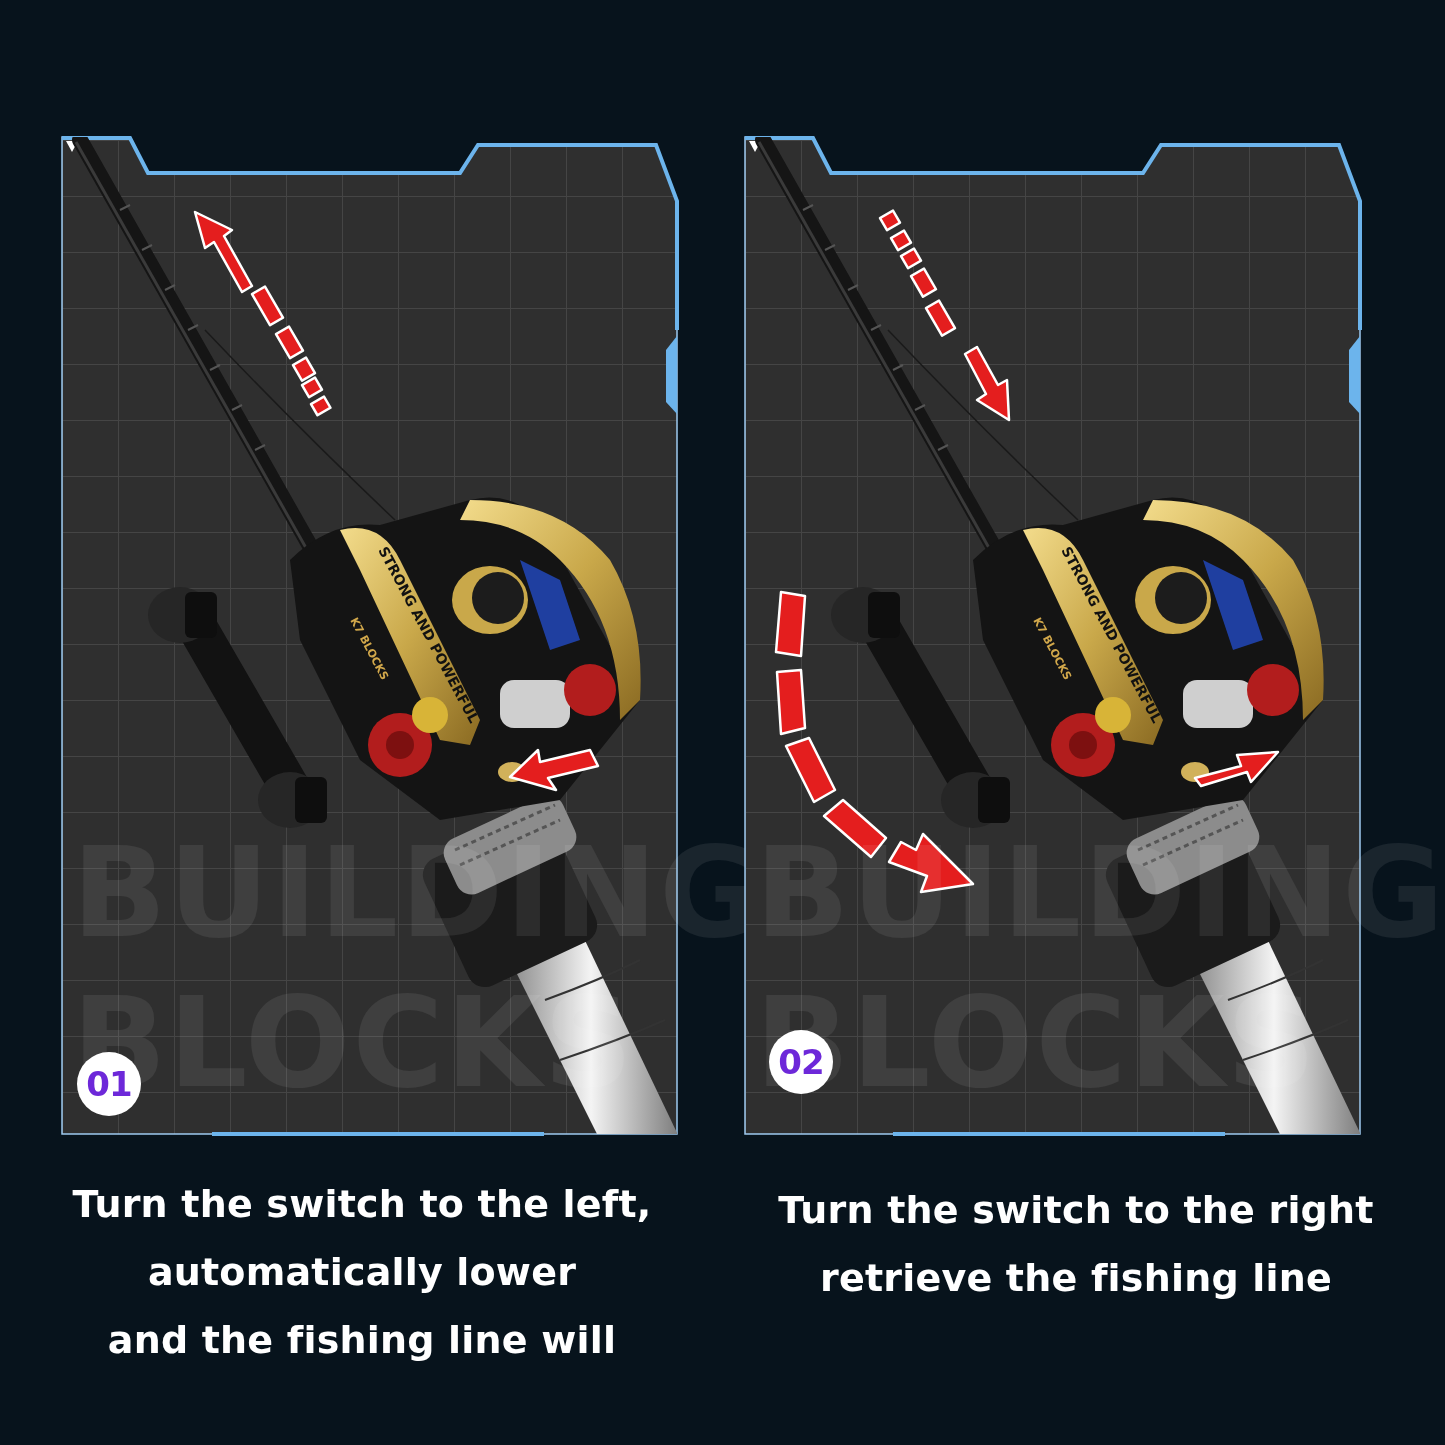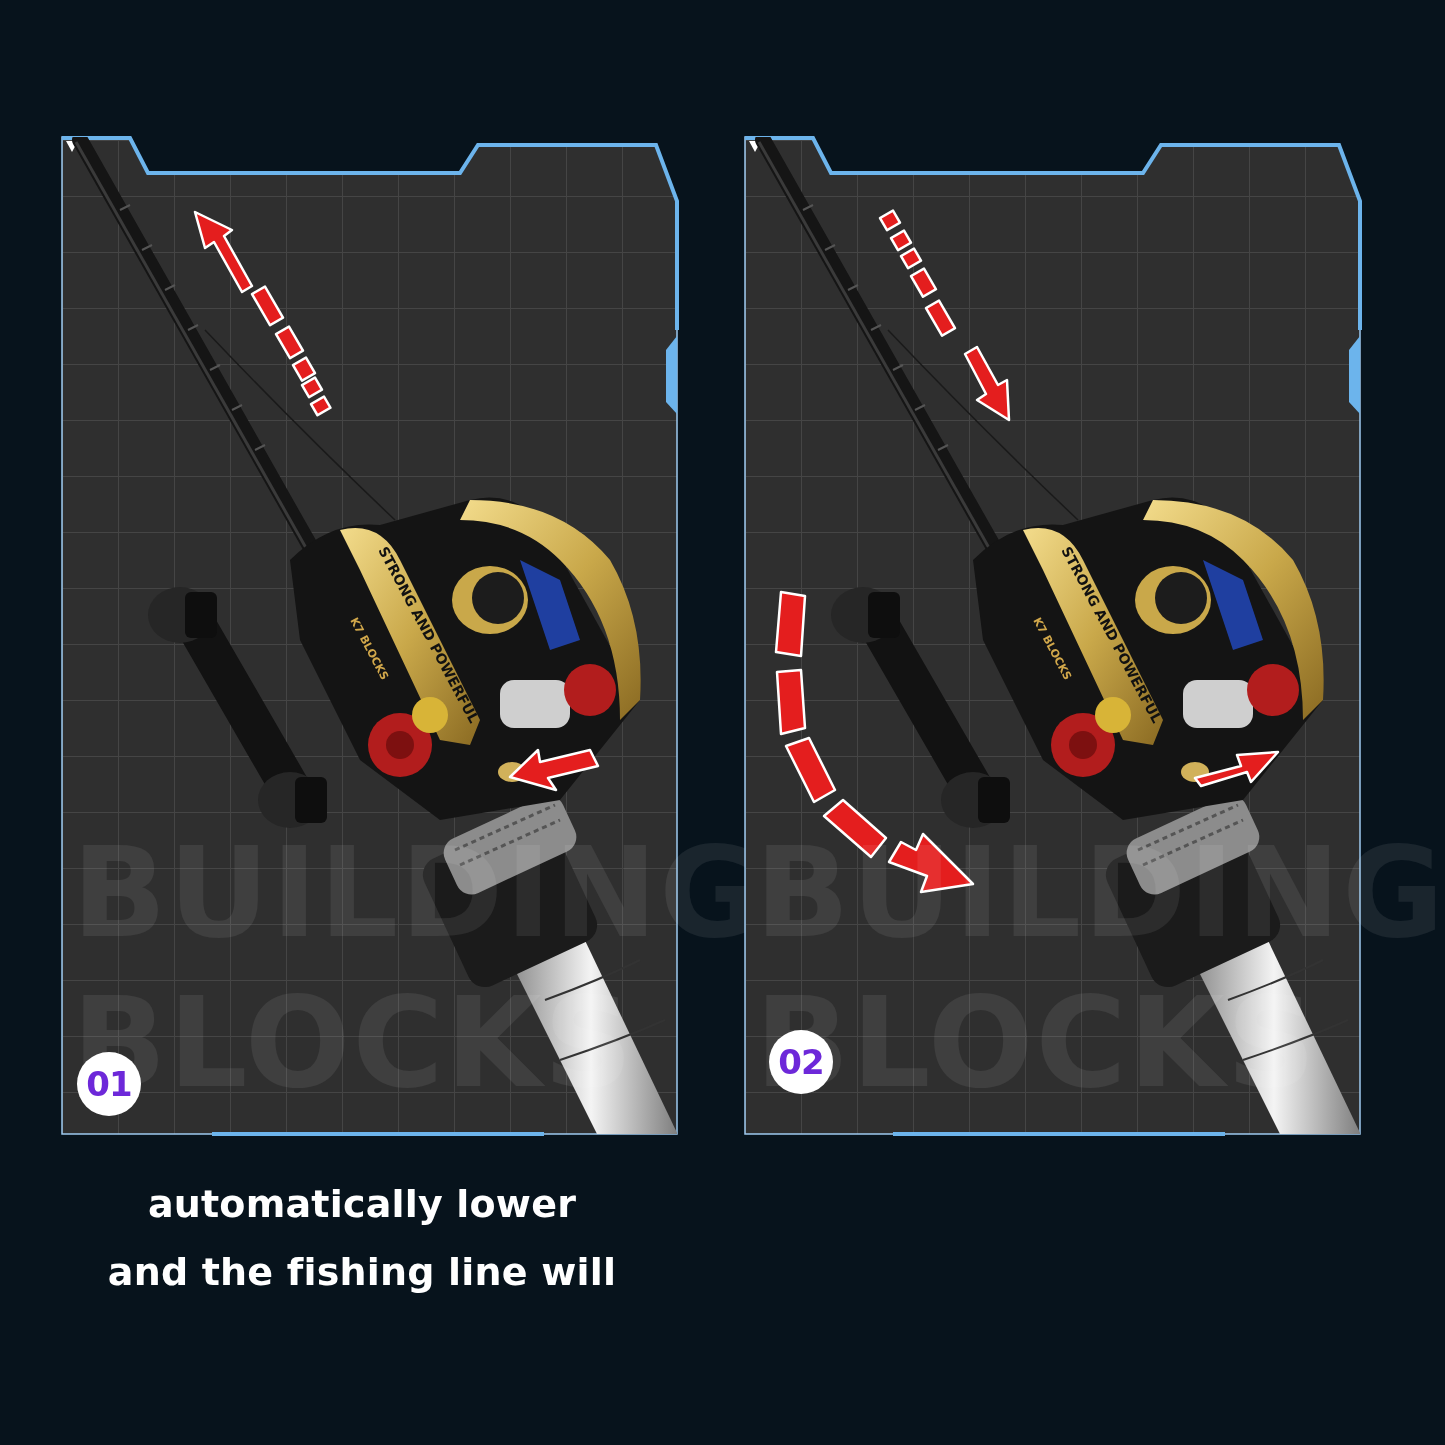--- a/index.html
+++ b/index.html
@@ -121,20 +121,21 @@
         <path d="M510 777 L538 750 L540 762 L590 750 L598 766 L548 778 L556 790 Z" fill="#e41e1e" stroke="#ffffff" stroke-width="2.5" stroke-linejoin="round"></path>
       </g>
     </svg>
 
     <div class="watermark" style="left:72px; top:818px;">BUILDING</div>
     <div class="watermark" style="left:72px; top:968px;">BLOCKS</div>
 
     <div class="badge" style="left:77px; top:1052px;">01</div>
 
     <div class="caption" style="left:42px; width:640px; top:1170px;">
+      <div>Turn the switch to the left,</div>
       <div>automatically lower</div>
       <div>and the fishing line will</div>
     </div>
   </div>
 
   <div>
     <svg class="panel-svg" style="left:683px" width="722" height="1160" viewBox="0 0 722 1160">
       <defs>
         <pattern id="grid2" x="62" y="140" width="56" height="56" patternUnits="userSpaceOnUse">
           <path d="M56 0 L0 0 0 56" fill="none" stroke="#454545" stroke-width="2"></path>
@@ -228,16 +229,18 @@
         <path d="M512 778 L558 766 L554 755 L595 752 L568 782 L564 772 L518 786 Z" fill="#e41e1e" stroke="#ffffff" stroke-width="2.5" stroke-linejoin="round"></path>
       </g>
     </svg>
 
     <div class="watermark" style="left:755px; top:818px;">BUILDING</div>
     <div class="watermark" style="left:755px; top:968px;">BLOCKS</div>
 
     <div class="badge" style="left:769px; top:1030px;">02</div>
 
     <div class="caption" style="left:756px; width:640px; top:1176px;">
+      <div>Turn the switch to the right</div>
+      <div>retrieve the fishing line</div>
     </div>
   </div>
 
 </div>
 
 </body></html>

